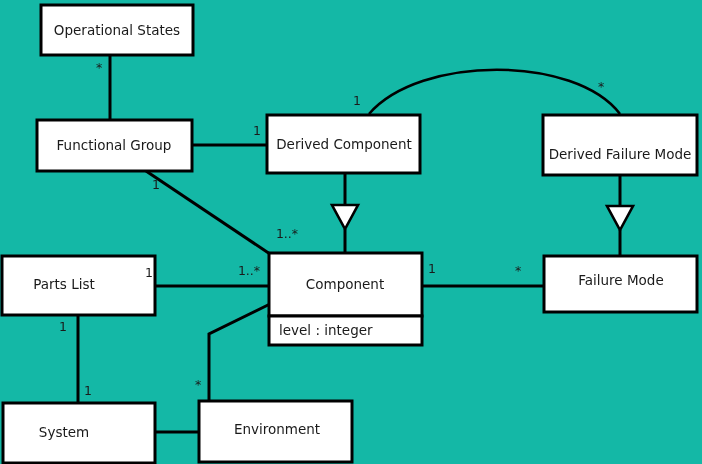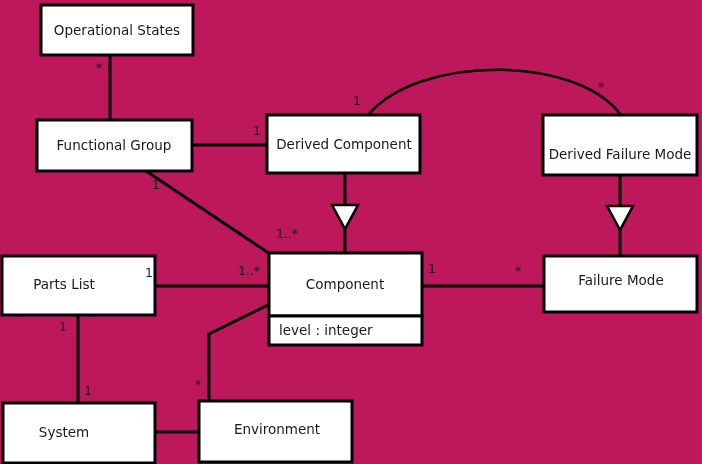--- a/index.html
+++ b/index.html
@@ -4,21 +4,21 @@
 <style>
   html, body {
     margin: 0;
     padding: 0;
     background: #ffffff;
   }
   #diagram-root {
     position: relative;
     width: 702px;
     height: 464px;
-    background: #be185d;
+    background: #14b8a6;
     font-family: "DejaVu Sans", sans-serif;
     overflow: hidden;
   }
   svg#uml-canvas {
     position: absolute;
     top: 0;
     left: 0;
     width: 702px;
     height: 464px;
     display: block;

